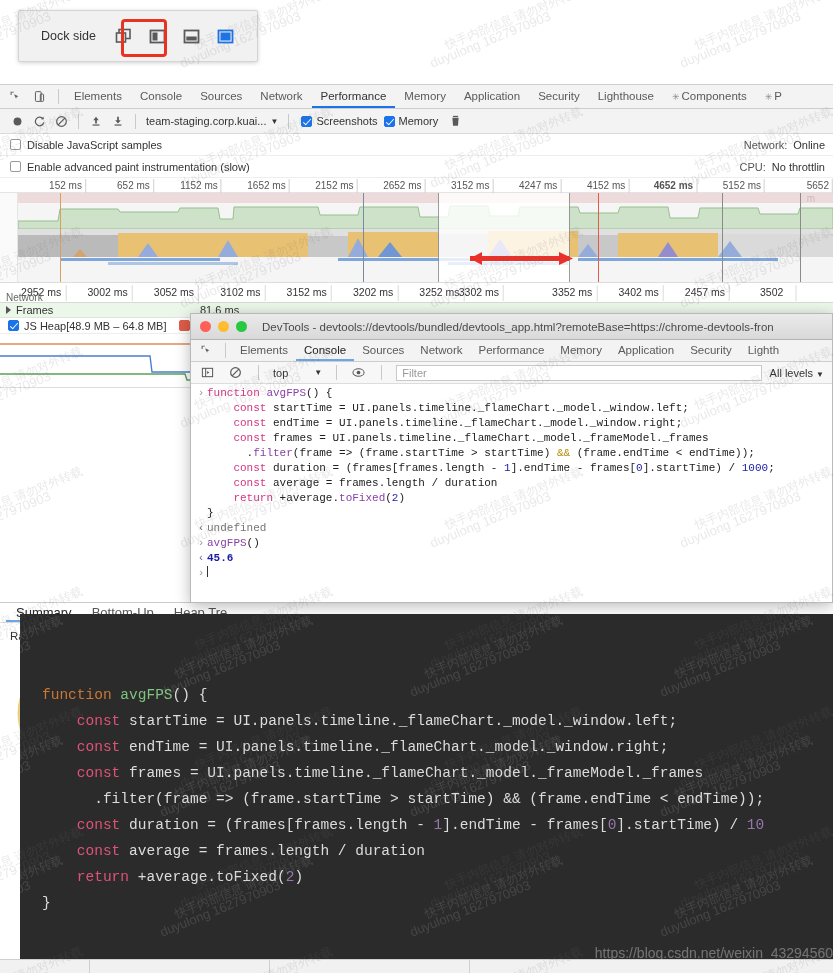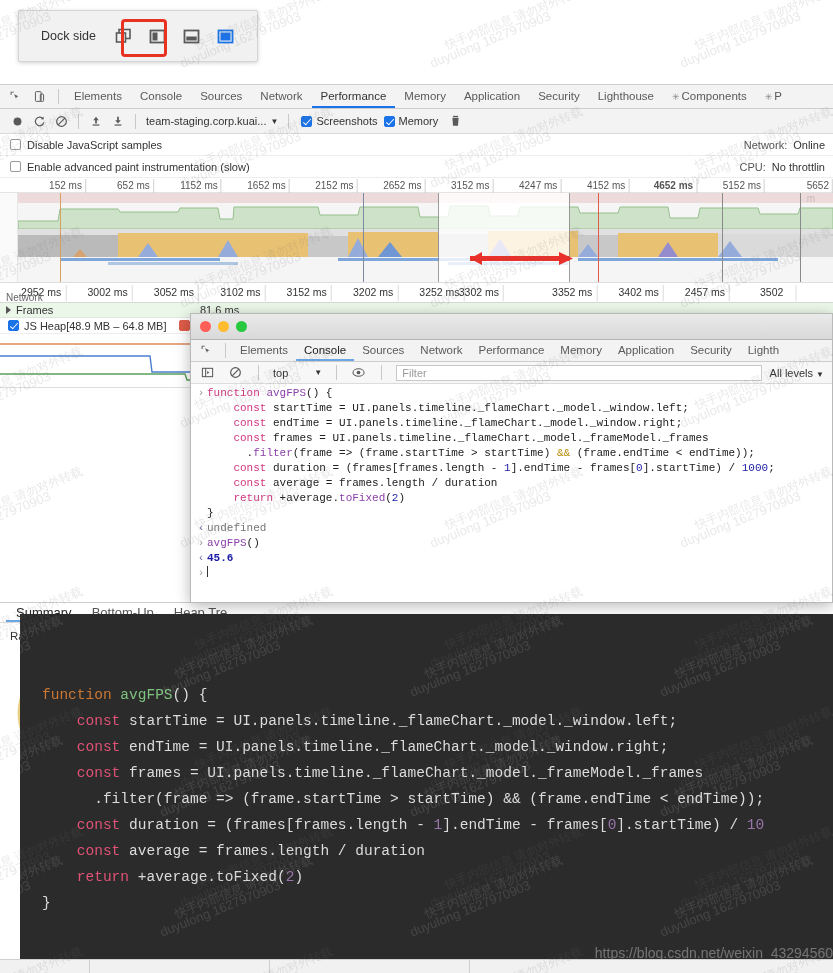--- a/index.html
+++ b/index.html
@@ -512,20 +512,21 @@
       <div>5</div>
     </div>
   </div>
 </div>
 
 <div id="dt-inner">
   <div class="mac-titlebar">
     <span class="light l-red"></span>
     <span class="light l-yel"></span>
     <span class="light l-grn"></span>
+    <span class="mac-title">DevTools - devtools://devtools/bundled/devtools_app.html?remoteBase=https://chrome-devtools-fron</span>
   </div>
   <div class="inner-tabbar">
     <div class="dt-icon-btn">
       <svg width="13" height="13" viewBox="0 0 16 16">
           <path d="M2 2h4v1.2H3.2V6H2V2z" fill="#5a5a5a"></path>
           <path d="M6.2 5.2l5.4 2.6-2.2.7-.7 2.2-2.5-5.5z" fill="#5a5a5a"></path>
         </svg>
     </div>
     <div class="vsep"></div>
     <div class="inner-tab">Elements</div>

